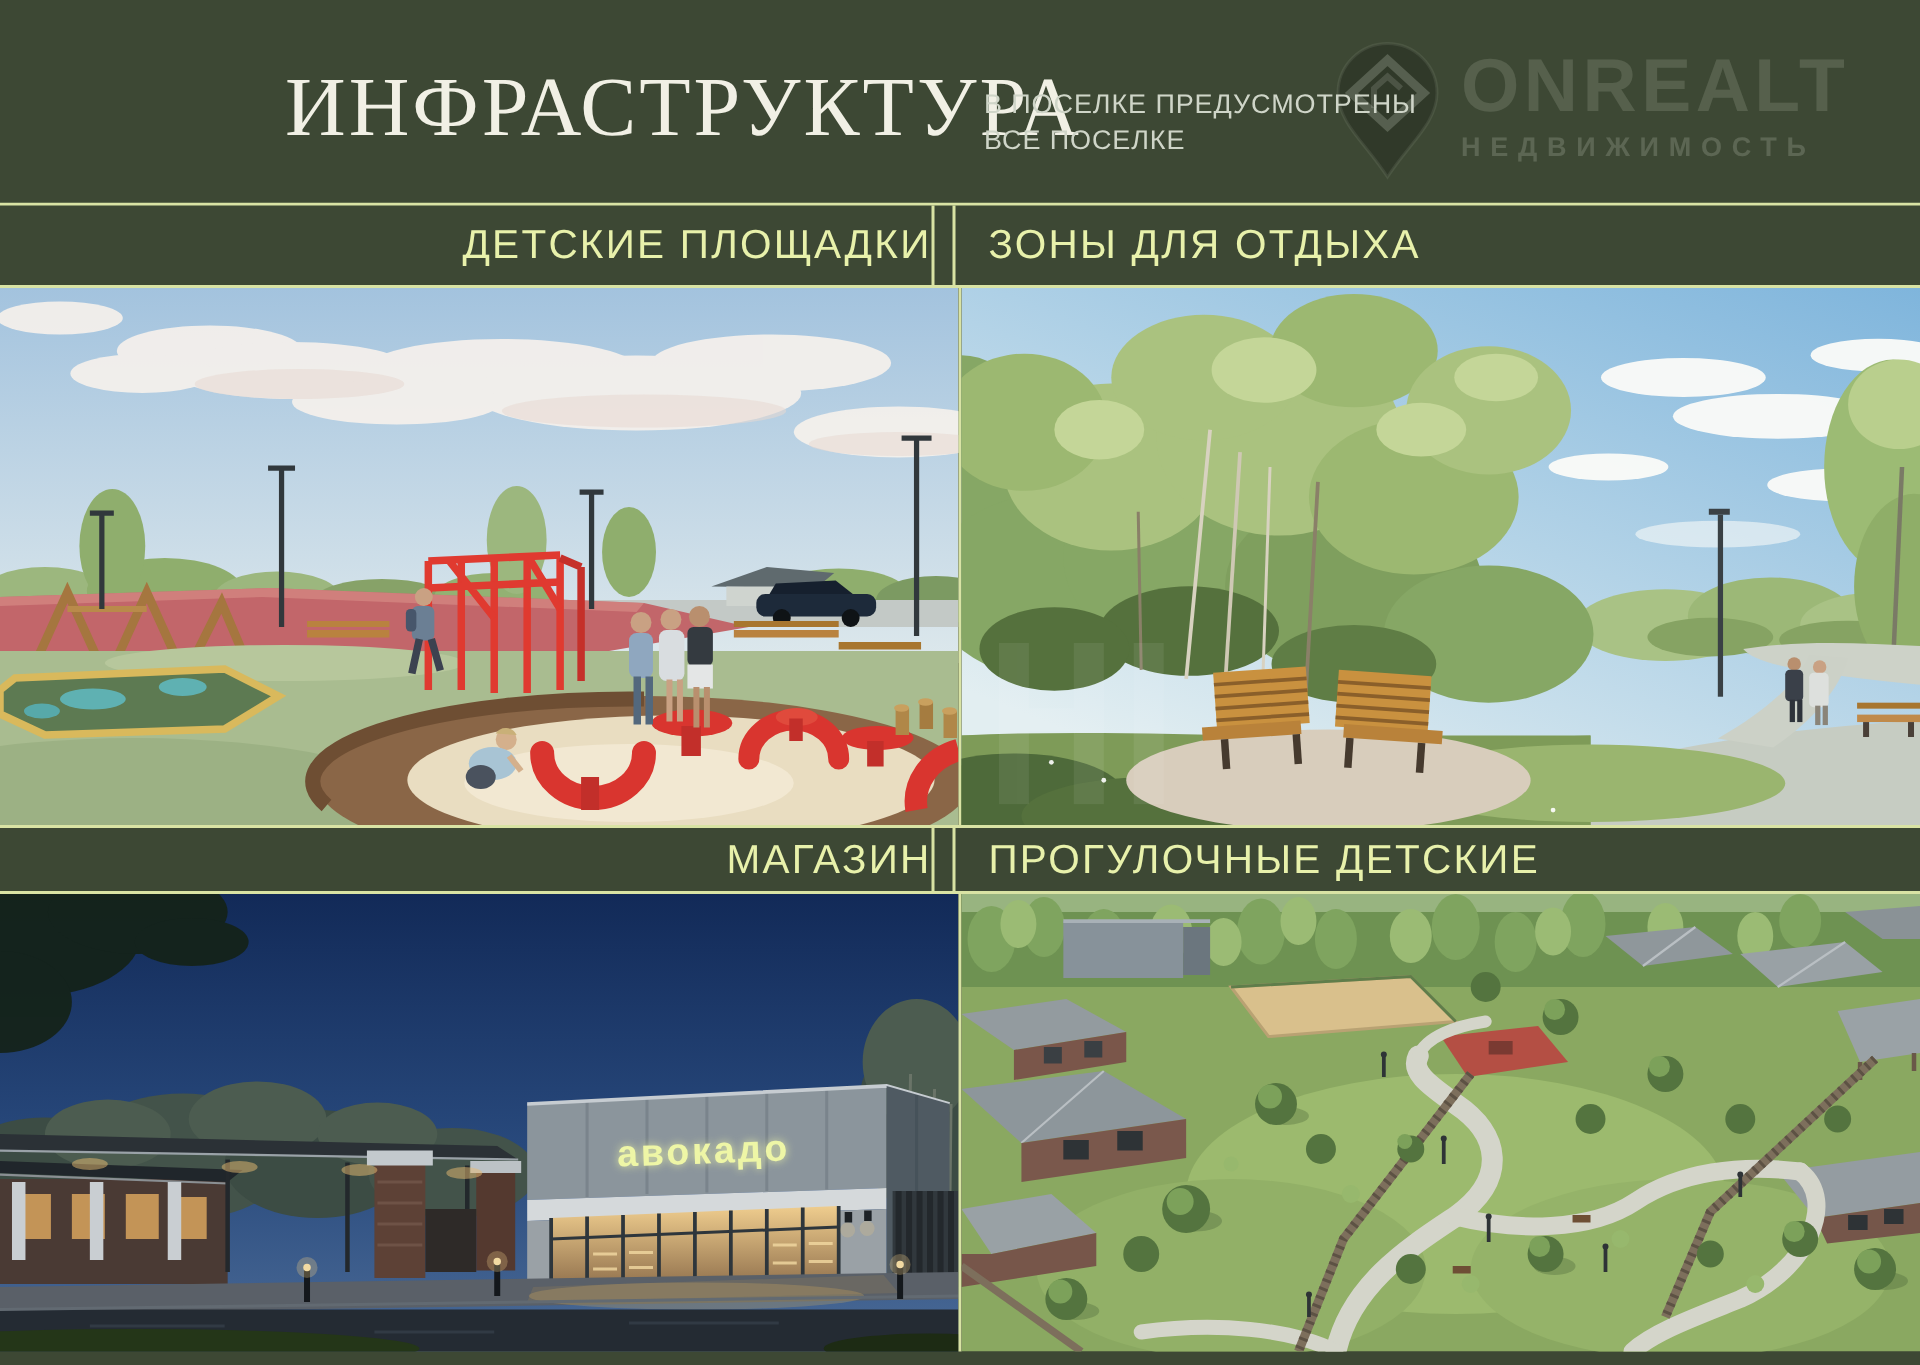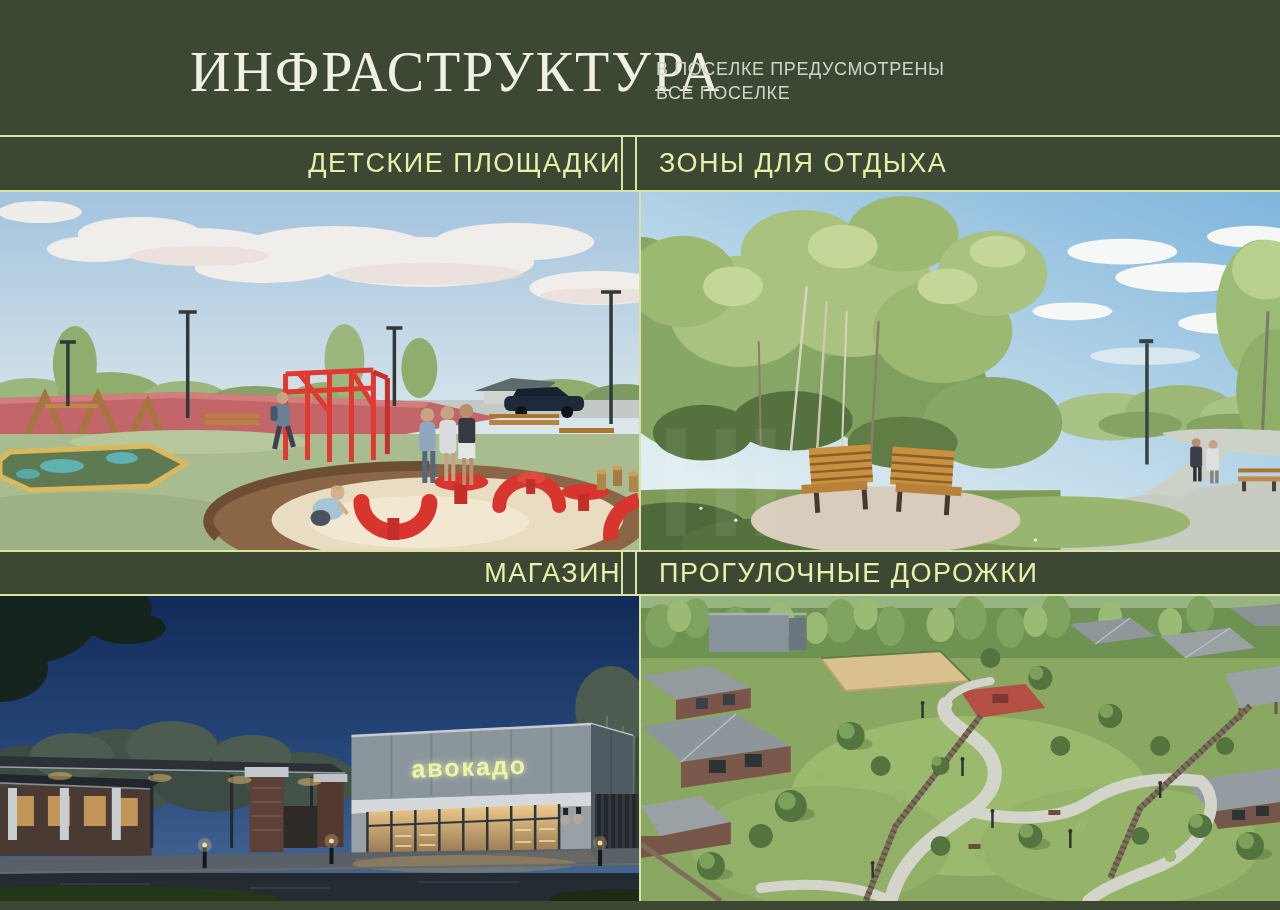--- a/index.html
+++ b/index.html
@@ -61,20 +61,31 @@
 </head>
 <body>
 
 <div class="page">
 
   <div class="header">
     <h1 class="page-title">ИНФРАСТРУКТУРА</h1>
     <div class="subtitle">
       <div>В ПОСЕЛКЕ ПРЕДУСМОТРЕНЫ</div>
       <div>ВСЕ ПОСЕЛКЕ</div>
+    </div>
+    <div class="logo">
+      <svg class="logo-pin" width="78" height="92" viewBox="0 0 78 92">
+        <path d="M39 90 C25 68 6 54 6 34 A33 33 0 1 1 72 34 C72 54 53 68 39 90 Z" fill="rgba(25,32,22,0.35)" stroke="rgba(210,220,200,0.10)" stroke-width="2"></path>
+        <path d="M39 12 L63 34 L39 56 L15 34 Z" fill="none" stroke="rgba(225,232,215,0.22)" stroke-width="6"></path>
+        <path d="M30 44 L30 31 L39 23 L48 31" fill="none" stroke="rgba(225,232,215,0.16)" stroke-width="4"></path>
+      </svg>
+      <div class="logo-text">
+        <div class="logo-brand">ONREALT</div>
+        <div class="logo-tagline">НЕДВИЖИМОСТЬ</div>
+      </div>
     </div>
   </div>
 
   <div class="bar top">
     <div class="cell left">
       <span class="label">ДЕТСКИЕ ПЛОЩАДКИ</span>
     </div>
     <div class="cell right">
       <span class="label">ЗОНЫ ДЛЯ ОТДЫХА</span>
     </div>
@@ -365,21 +376,21 @@
           <rect x="115" y="238" width="20" height="108"></rect>
       </g>
     </svg>
   </div>
 
   <div class="bar bottom">
     <div class="cell left">
       <span class="label">МАГАЗИН</span>
     </div>
     <div class="cell right">
-      <span class="label">ПРОГУЛОЧНЫЕ ДОРОЖКИ</span>
+      <span class="label">ПРОГУЛОЧНЫЕ ДЕТСКИЕ</span>
     </div>
   </div>
 
   <div class="row bottom">
 
     <svg class="photo" viewBox="0 0 640 305" preserveAspectRatio="none">
       <defs>
         <linearGradient id="shSky" x1="0" y1="0" x2="0" y2="1">
           <stop offset="0" stop-color="#122a58"></stop>
             <stop offset="0.55" stop-color="#28497c"></stop>

